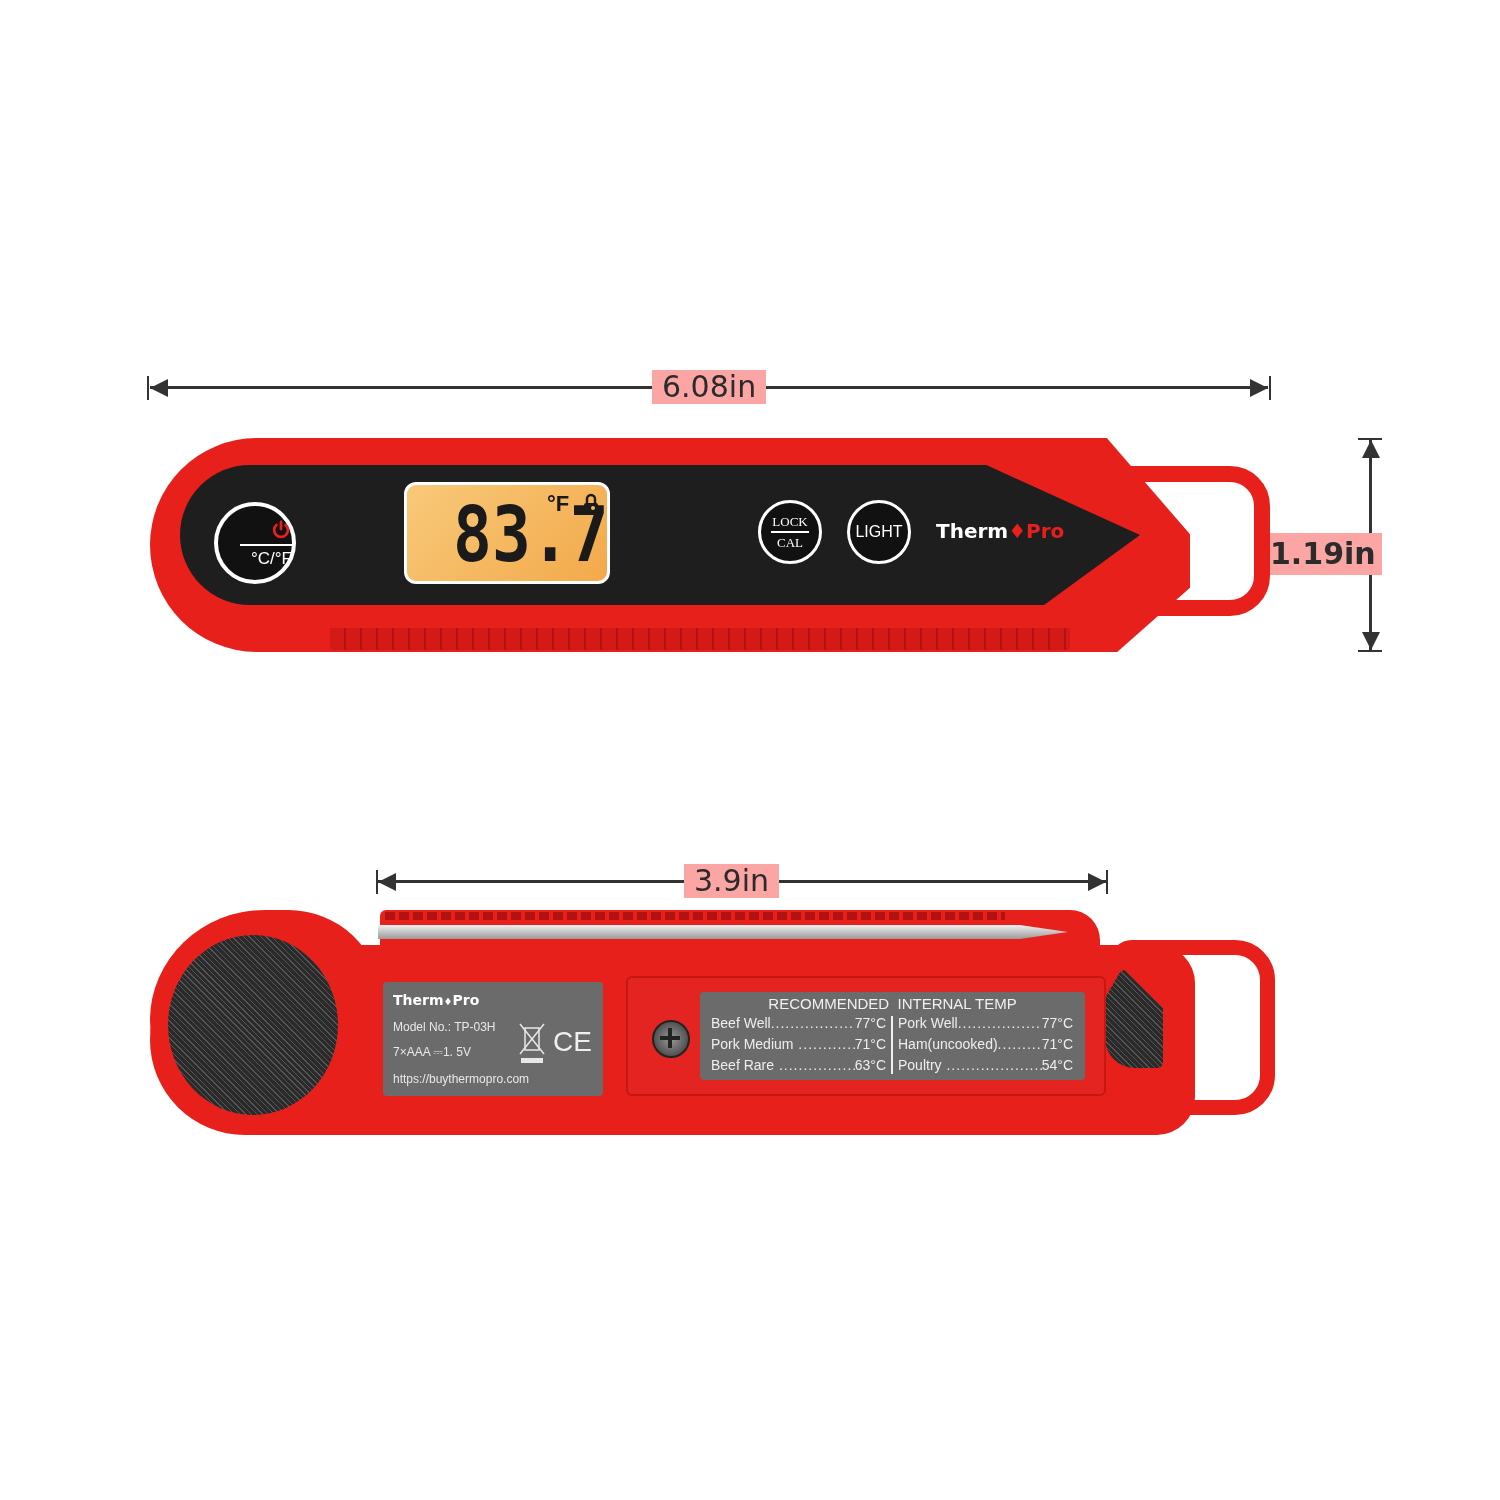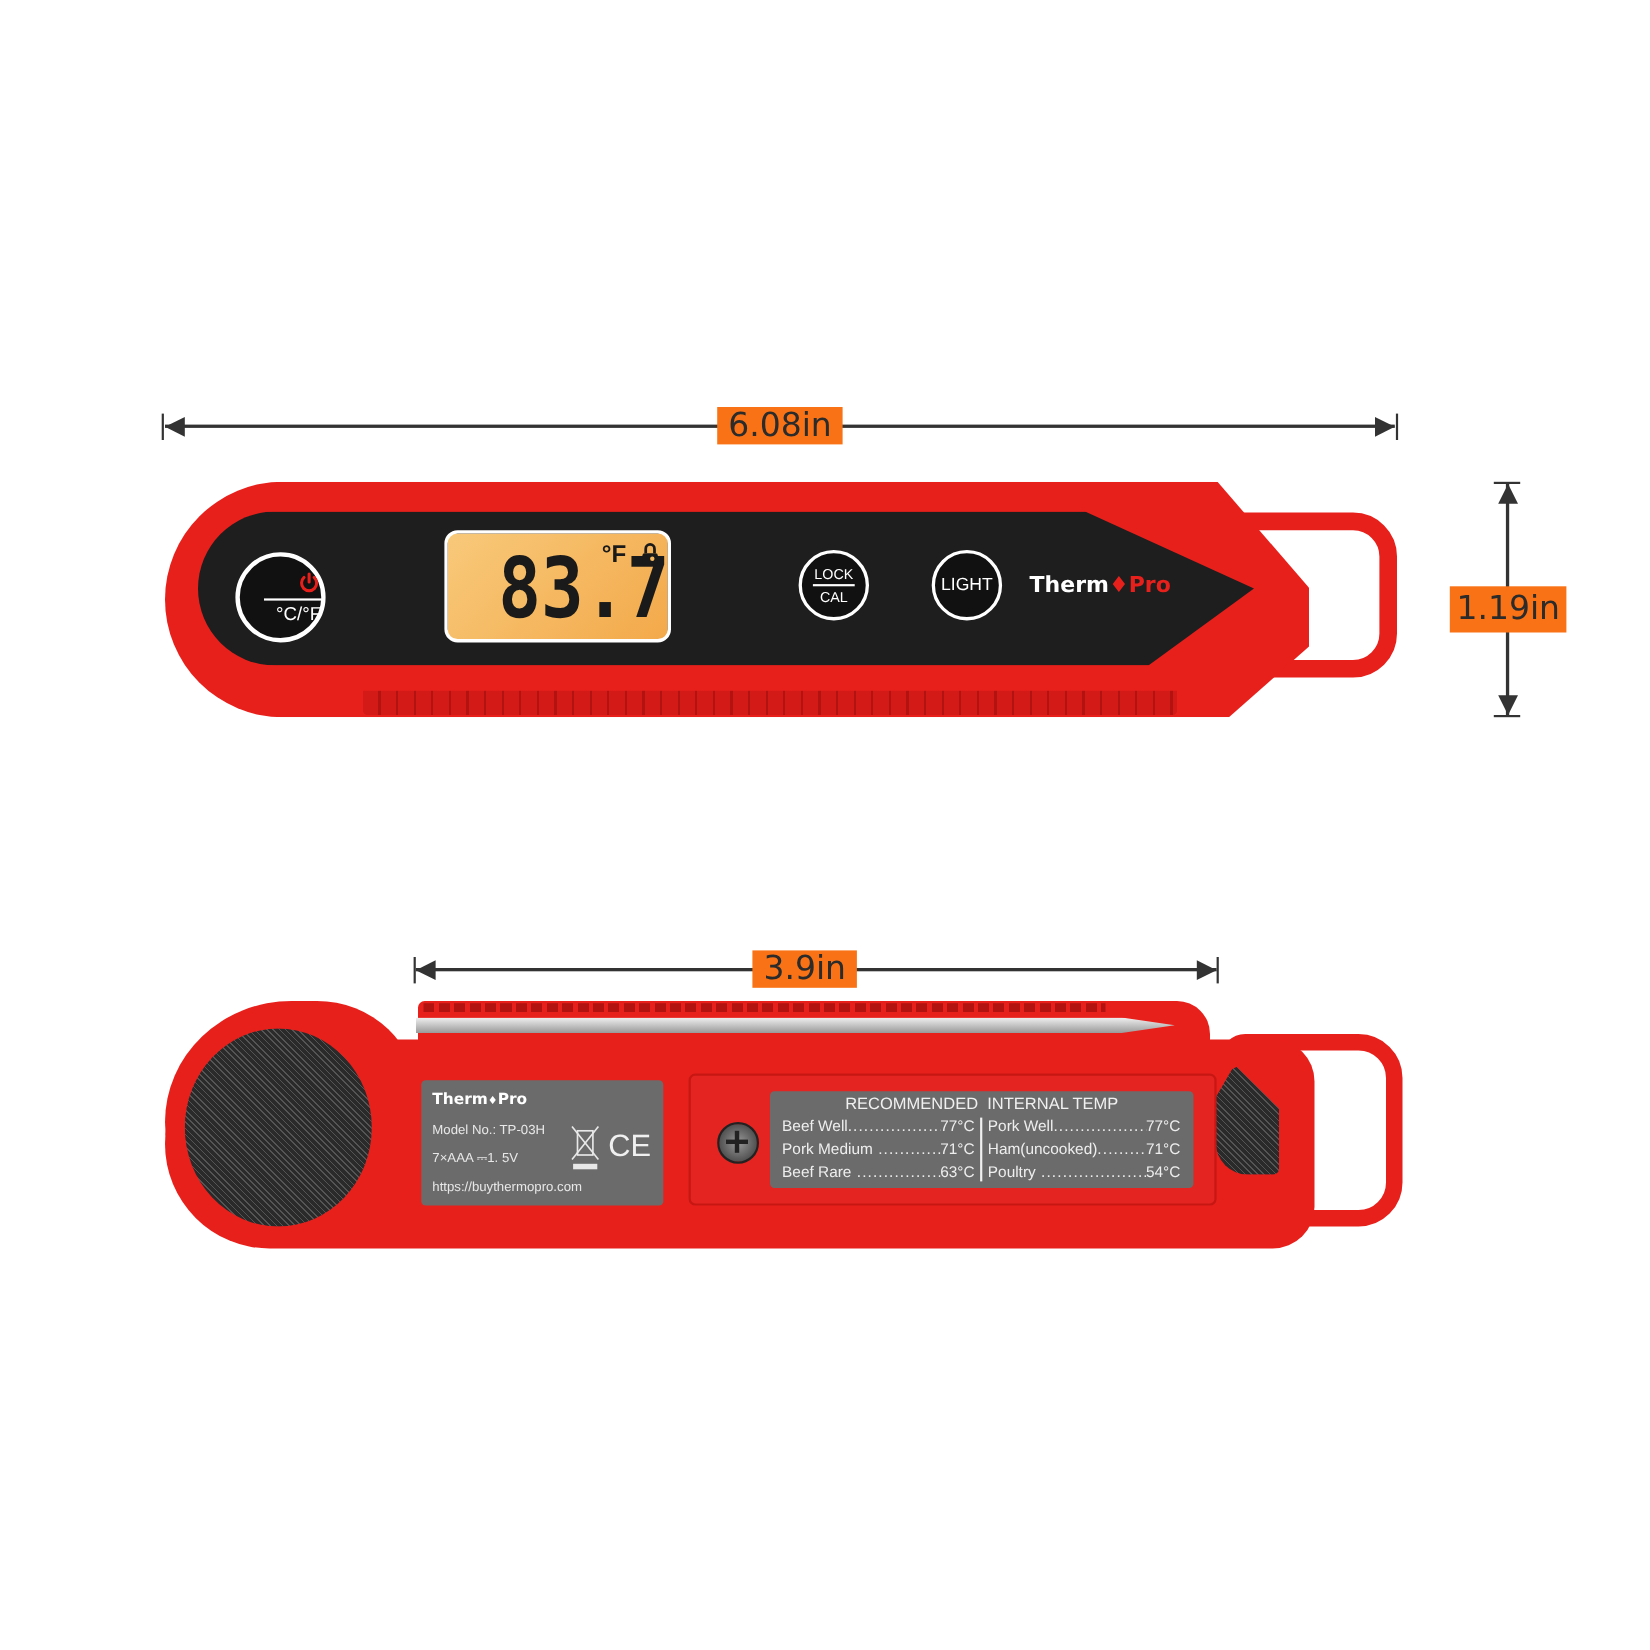--- a/index.html
+++ b/index.html
@@ -1,18 +1,18 @@
 <!DOCTYPE html>
 <html><head>
 <meta charset="utf-8">
 <style>
   html,body{margin:0;padding:0;background:#fff;}
   body{width:1500px;height:1500px;position:relative;overflow:hidden;font-family:"Liberation Sans",sans-serif;}
   .abs{position:absolute;}
-  .dim-text{font-family:"DejaVu Sans",sans-serif;font-size:30px;color:#2b2b2b;background:#f97316;padding:0 10px;line-height:34px;}
+  .dim-text{font-family:"DejaVu Sans",sans-serif;font-size:30px;color:#2b2b2b;background:#fca5a5;padding:0 10px;line-height:34px;}
   .hline{height:3px;background:#333;}
   .vline{width:3px;background:#333;}
   .red{background:#e8201c;}
   .panel-black{background:#1e1e1e;}
   .btn-circle{border-radius:50%;border:4px solid #fff;background:#111;color:#fff;display:flex;flex-direction:column;align-items:center;justify-content:center;box-sizing:border-box;}
   .lcd{background:linear-gradient(135deg,#f8c97a,#f3a94a);border:3px solid #fff;border-radius:12px;box-sizing:border-box;}
   .lcd-digits{font-family:"DejaVu Sans Mono",monospace;font-weight:bold;color:#1a1a1a;}
   .brand{font-family:"DejaVu Sans",sans-serif;font-weight:bold;}
   .label-grey{background:#6b6b6b;color:#e8e8e8;border-radius:4px;}
   .temp-row{display:flex;font-family:Liberation Sans, sans-serif;font-size:14px;color:#eee;line-height:21px;}
@@ -33,21 +33,21 @@
   <div class="abs vline" style="left:1269px;top:376px;height:24px;width:2px;"></div>
   <div class="abs dim-text" style="left:652px;top:370px;">6.08in</div>
 </div>
 
 <div>
   <div class="abs hline" style="left:1358px;top:438px;width:24px;height:2px;"></div>
   <div class="abs vline" style="left:1369px;top:440px;height:210px;"></div>
   <div class="abs" style="left:1362px;top:440px;width:0;height:0;border-left:9px solid transparent;border-right:9px solid transparent;border-bottom:18px solid #333;"></div>
   <div class="abs" style="left:1362px;top:632px;width:0;height:0;border-left:9px solid transparent;border-right:9px solid transparent;border-top:18px solid #333;"></div>
   <div class="abs hline" style="left:1358px;top:650px;width:24px;height:2px;"></div>
-  <div class="abs dim-text" style="left:1318px;top:533px;padding:4px 6px;">1.19in</div>
+  <div class="abs dim-text" style="left:1264px;top:533px;padding:4px 6px;font-weight:bold;">1.19in</div>
 </div>
 
 <div>
 
   <div class="abs" style="left:1070px;top:466px;width:200px;height:150px;border:16px solid #e8201c;border-radius:22px 40px 40px 22px;box-sizing:border-box;"></div>
 
   <div class="abs red" style="left:150px;top:438px;width:1040px;height:214px;border-radius:107px 20px 30px 107px;clip-path:polygon(0 0,92% 0,100% 45%,100% 70%,93% 100%,0 100%);"></div>
 
   <div class="abs" style="left:330px;top:628px;width:740px;height:22px;background:repeating-linear-gradient(90deg,#d31a16 0 14px,#b31310 14px 16px);border-radius:0 0 4px 4px;"></div>
 
@@ -65,21 +65,21 @@
   <div class="abs lcd" style="left:404px;top:482px;width:206px;height:102px;">
     <span class="abs lcd-digits" style="left:46px;top:4px;font-size:76px;line-height:92px;transform:scaleX(0.85);transform-origin:left;">83.7</span>
     <span class="abs" style="left:140px;top:6px;font-size:22px;font-weight:bold;color:#1a1a1a;">°F</span>
     <svg class="abs" style="left:176px;top:8px;" width="16" height="22" viewBox="0 0 16 22">
       <path d="M4 10V6a4 4 0 0 1 8 0v4" stroke="#1a1a1a" stroke-width="2.5" fill="none"></path>
       <rect x="1" y="10" width="14" height="11" rx="2" fill="#1a1a1a"></rect>
       <circle cx="10" cy="15" r="2" fill="#f5b85e"></circle>
     </svg>
   </div>
 
-  <div class="abs btn-circle" style="left:726px;top:500px;width:64px;height:64px;border-width:3px;">
+  <div class="abs btn-circle" style="left:758px;top:500px;width:64px;height:64px;border-width:3px;font-family:Liberation Serif, serif;">
     <span style="font-size:13px;line-height:15px;">LOCK</span>
     <div style="width:38px;height:2px;background:#fff;margin:2px 0;"></div>
     <span style="font-size:13px;line-height:15px;">CAL</span>
   </div>
 
   <div class="abs btn-circle" style="left:847px;top:500px;width:64px;height:64px;border-width:3px;">
     <span style="font-size:16px;">LIGHT</span>
   </div>
 
   <div class="abs brand" style="left:936px;top:519px;font-size:20px;white-space:nowrap;">

